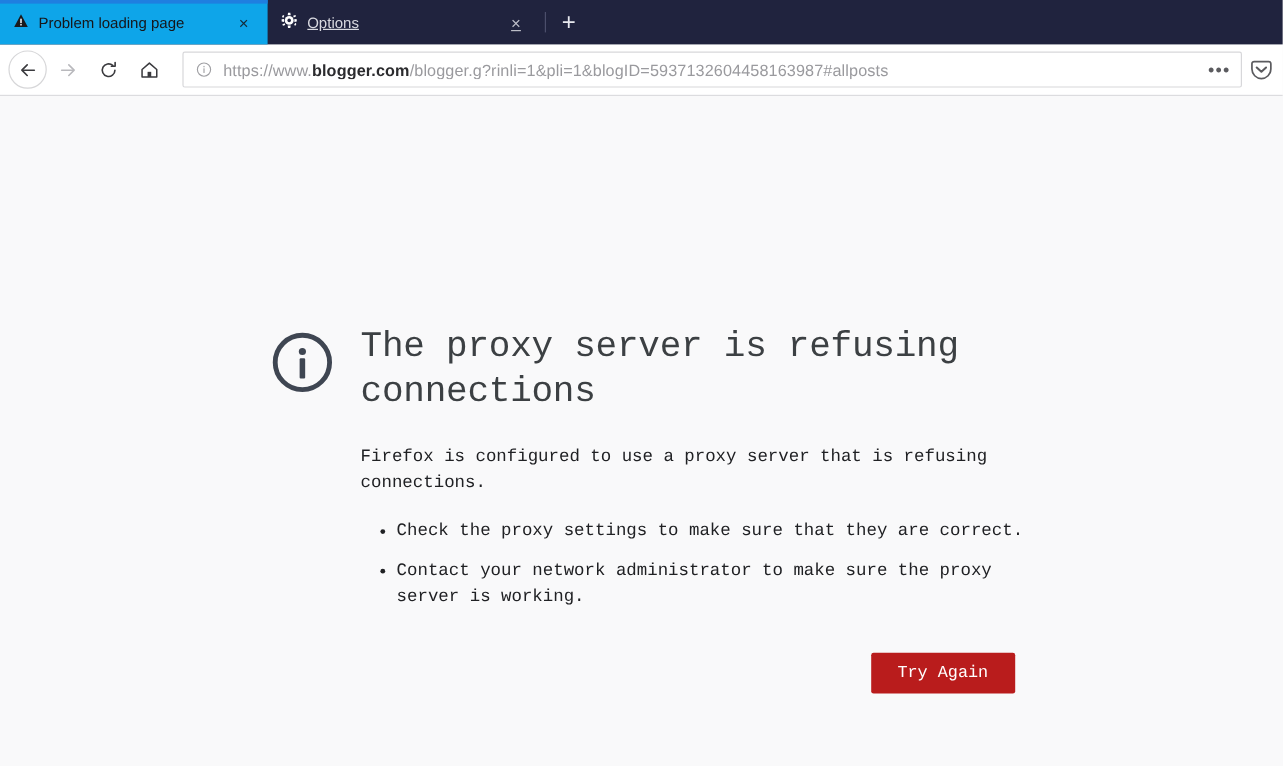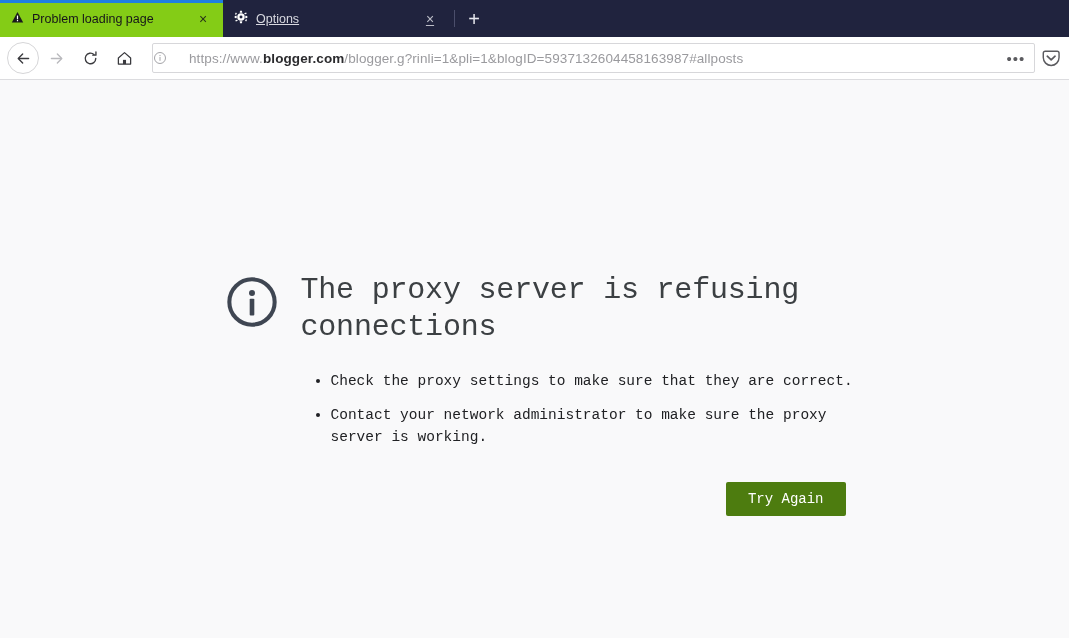--- a/index.html
+++ b/index.html
@@ -24,21 +24,21 @@
     align-items: center;
     gap: 8px;
     padding: 0 10px 0 11px;
     height: 37px;
     color: #d8d9e0;
     font-size: 12.5px;
     white-space: nowrap;
     cursor: default;
   }
   .tab.active {
-    background: #84cc16;
+    background: #0ea5e9;
     color: #16161a;
   }
   .tab.active::before {
     content: "";
     position: absolute;
     left: 0; right: 0; top: 0;
     height: 3px;
     background: #1f7fe0;
   }
   .tab-title {
@@ -103,23 +103,22 @@
 
   .urlwrap {
     flex: 1;
     margin-left: 11px;
     height: 30px;
     background: #ffffff;
     border: 1px solid #d7d7da;
     border-radius: 2px;
     display: flex;
     align-items: center;
-    padding: 0 6px 0 0;
+    padding: 0 6px 0 10px;
     min-width: 0;
-    gap: 13px;
   }
   .identity-icon { flex: 0 0 auto; margin-right: 9px; display:flex; }
   .urltext {
     flex: 1;
     font-size: 13.5px;
     color: #9a9a9e;
     white-space: nowrap;
     overflow: hidden;
     text-overflow: clip;
     letter-spacing: .1px;
@@ -182,21 +181,21 @@
   }
   .errbody li { margin-bottom: 12px; }
   .btnrow {
     margin-left: 76px;
     margin-top: 34px;
     display: flex;
     justify-content: flex-end;
     padding-right: 9px;
   }
   .tryagain {
-    background: #4d7c0f;
+    background: #b91c1c;
     color: #ffffff;
     border: none;
     border-radius: 2px;
     font-family: inherit;
     font-size: 14px;
     padding: 9px 22px;
     cursor: default;
   }
 </style>
 </head>
@@ -308,20 +307,21 @@
         <svg width="54" height="54" viewBox="0 0 56 56" fill="none" aria-hidden="true">
           <circle cx="28" cy="28" r="23.5" stroke="#3f4652" stroke-width="4.2"></circle>
           <rect x="25.6" y="24.5" width="4.8" height="17.5" rx="1" fill="#3f4652"></rect>
           <circle cx="28" cy="18.6" r="3.1" fill="#3f4652"></circle>
         </svg>
       </span>
       <h1 class="errtitle">The proxy server is refusing connections</h1>
     </div>
 
     <div class="errbody">
+      <p>Firefox is configured to use a proxy server that is refusing connections.</p>
       <ul>
         <li>Check the proxy settings to make sure that they are correct.</li>
         <li>Contact your network administrator to make sure the proxy server is working.</li>
       </ul>
     </div>
 
     <div class="btnrow">
       <button class="tryagain">Try Again</button>
     </div>
 

